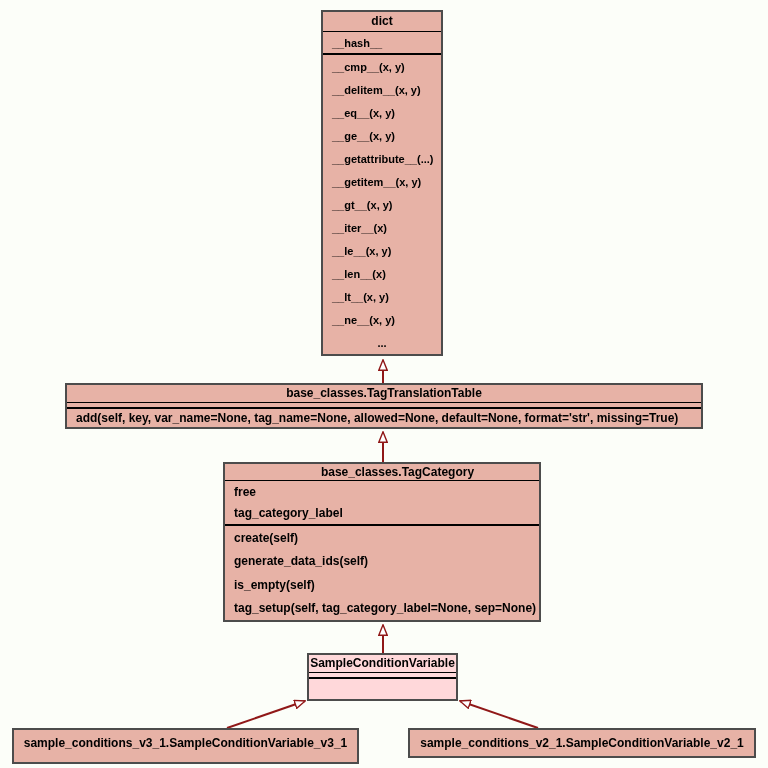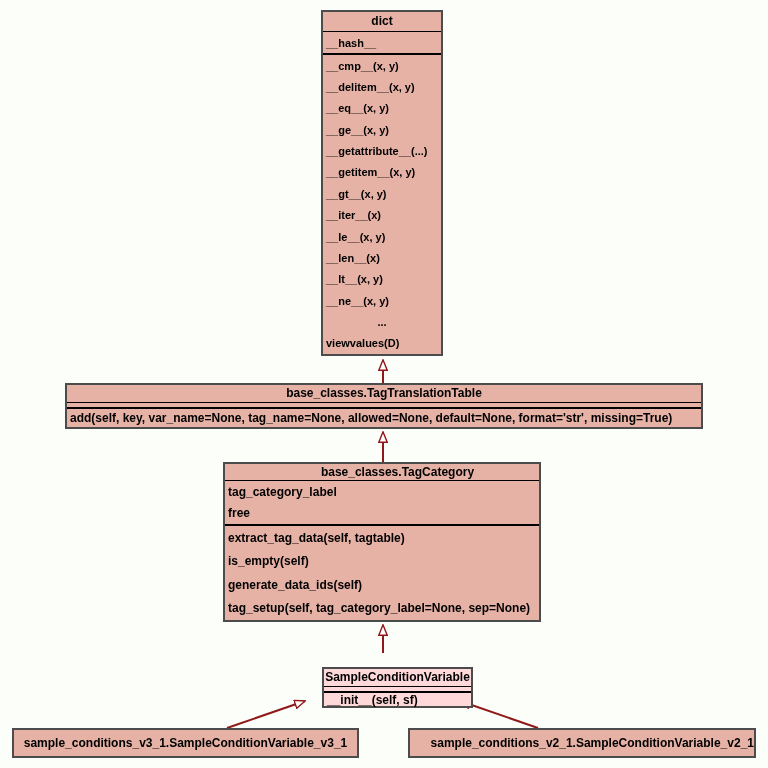--- a/index.html
+++ b/index.html
@@ -41,43 +41,43 @@
   }
   .sep { width: 100%; background: var(--separator); flex: none; }
   .sep.thin { height: 1px; }
   .sep.thick { height: 2px; }
   .section { display: flex; flex-direction: column; flex: none; }
   .section.grow { flex: 1 1 auto; }
   .row {
     flex: 1 1 auto;
     display: flex;
     align-items: center;
-    padding-left: 3px;
+    padding-left: 9px;
     font-size: 11px;
     white-space: nowrap;
   }
   .row.center { justify-content: center; padding-left: 0; }
   .fs12 .row, .row.fs12 { font-size: 12px; text-align: center; }
   .spacer { flex: none; }
 
   
   #box-dict  { left: 321px; top: 10px;  width: 122px; height: 346px; }
   #box-dict .uml-title { line-height: 19px; }
   #box-dict .attrs { height: 21px; }
   #box-ttt   { left: 65px;  top: 383px; width: 638px; height: 46px; }
   #box-ttt .uml-title { line-height: 17px; }
   #box-ttt .empty { height: 4px; }
   #box-tc    { left: 223px; top: 462px; width: 318px; height: 160px; }
   #box-tc .uml-title { line-height: 16px; margin-left: 31px; }
   #box-tc .attrs { height: 43px; }
-  #box-scv   { left: 322px; top: 653px; width: 151px; height: 41px; margin-top: 14px; }
+  #box-scv   { left: 307px; top: 653px; width: 151px; height: 48px; }
   #box-scv .uml-title { line-height: 17px; }
   #box-scv .empty { height: 4px; }
-  #box-v3    { left: 12px;  top: 728px; width: 347px; height: 30px; }
-  #box-v2    { left: 408px; top: 728px; width: 348px; height: 30px; align-items: flex-end; }
+  #box-v3    { left: 12px;  top: 728px; width: 347px; height: 36px; }
+  #box-v2    { left: 408px; top: 728px; width: 348px; height: 30px; }
   .leaf-box .uml-title { line-height: 26px; }
 </style>
 </head>
 <body>
 
 <div class="canvas">
 
   <svg class="edges" viewBox="0 0 768 768">
     <defs>
       <marker id="inh" viewBox="0 0 12 10" markerWidth="12" markerHeight="10" refX="11" refY="5" orient="auto" markerUnits="userSpaceOnUse">
@@ -105,58 +105,54 @@
       <div class="row">__ge__(x, y)</div>
       <div class="row">__getattribute__(...)</div>
       <div class="row">__getitem__(x, y)</div>
       <div class="row">__gt__(x, y)</div>
       <div class="row">__iter__(x)</div>
       <div class="row">__le__(x, y)</div>
       <div class="row">__len__(x)</div>
       <div class="row">__lt__(x, y)</div>
       <div class="row">__ne__(x, y)</div>
       <div class="row center">...</div>
-      <div class="row">viewvalues(D)</div>
     </div>
   </div>
 
   <div class="uml-box fs12" id="box-ttt">
     <div class="uml-title">base_classes.TagTranslationTable</div>
     <div class="sep thin"></div>
     <div class="spacer empty"></div>
     <div class="sep thick"></div>
     <div class="section grow">
       <div class="row">add(self, key, var_name=None, tag_name=None, allowed=None, default=None, format='str', missing=True)</div>
     </div>
   </div>
 
   <div class="uml-box fs12" id="box-tc">
     <div class="uml-title">base_classes.TagCategory</div>
     <div class="sep thin"></div>
     <div class="section attrs">
+      <div class="row">free</div>
       <div class="row">tag_category_label</div>
-      <div class="row">free</div>
     </div>
     <div class="sep thick"></div>
     <div class="section grow">
-      <div class="row">extract_tag_data(self, tagtable)</div>
+      <div class="row">create(self)</div>
+      <div class="row">generate_data_ids(self)</div>
       <div class="row">is_empty(self)</div>
-      <div class="row">generate_data_ids(self)</div>
       <div class="row">tag_setup(self, tag_category_label=None, sep=None)</div>
     </div>
   </div>
 
   <div class="uml-box highlight fs12" id="box-scv">
     <div class="uml-title">SampleConditionVariable</div>
     <div class="sep thin"></div>
     <div class="spacer empty"></div>
     <div class="sep thick"></div>
-    <div class="section grow">
-      <div class="row">__init__(self, sf)</div>
-    </div>
   </div>
 
   <div class="uml-box leaf-box" id="box-v3">
     <div class="uml-title">sample_conditions_v3_1.SampleConditionVariable_v3_1</div>
   </div>
 
   <div class="uml-box leaf-box" id="box-v2">
     <div class="uml-title">sample_conditions_v2_1.SampleConditionVariable_v2_1</div>
   </div>
 

